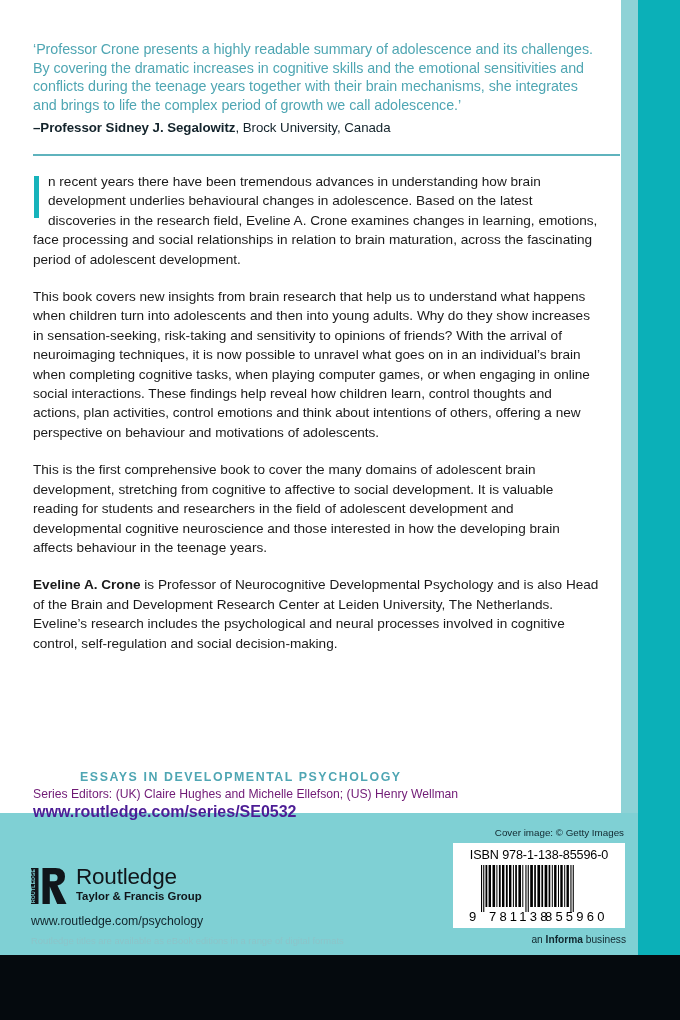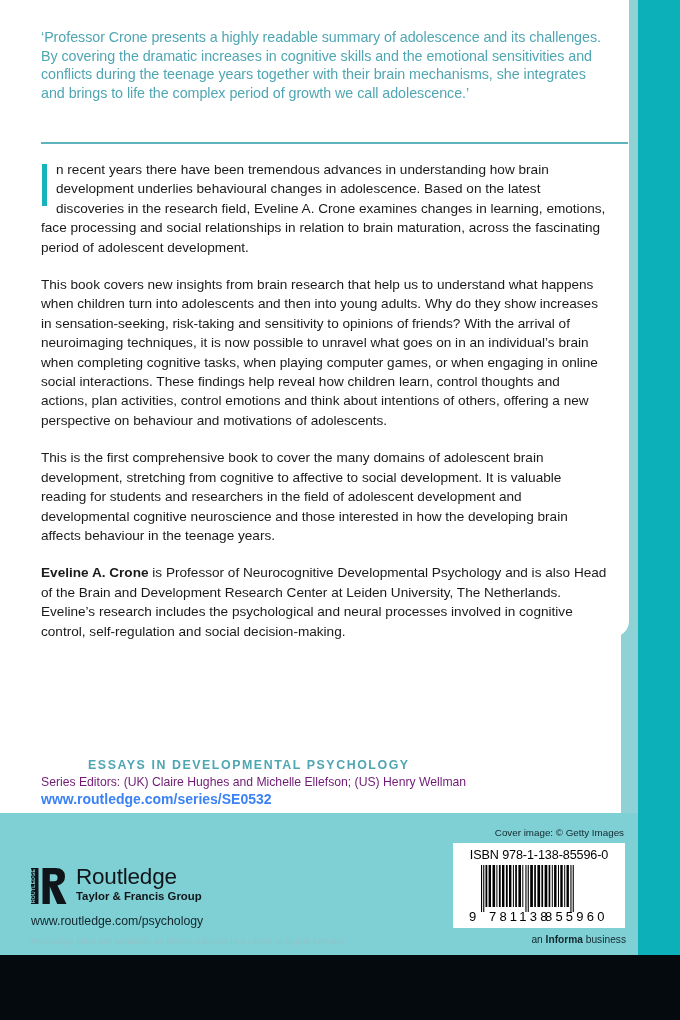--- a/index.html
+++ b/index.html
@@ -36,28 +36,27 @@
     top: 0;
     left: 638px;
     width: 42px;
     height: 955px;
     background: #0bb0b8;
   }
 
   
   .panel {
     position: absolute;
-    top: 0;
+    top: 12px;
     left: 0;
     width: 621px;
     height: 637px;
     background: #ffffff;
     border-bottom-right-radius: 16px;
     z-index: 3;
-    margin-left: 8px;
   }
 
   
   .band {
     position: absolute;
     top: 813px;
     left: 0;
     width: 638px;
     height: 142px;
     background: #7fd0d4;
@@ -146,22 +145,22 @@
     letter-spacing: 1.55px;
     padding-left: 47px;
   }
   .series-editors {
     margin-top: 3px;
     color: #701a75;
     font-size: 12.2px;
   }
   .series-url {
     margin-top: 2px;
-    color: #3b82f6;
-    font-size: 14px;
+    color: #4c1d95;
+    font-size: 16px;
     font-weight: 700;
   }
 
   
   .category {
     position: absolute;
     left: 33px;
     top: 834px;
     color: #11252c;
     font-size: 12.4px;
@@ -269,20 +268,23 @@
 
   <div class="spine-light"></div>
   <div class="spine-dark"></div>
 
   <div class="band"></div>
 
   <div class="panel">
 
     <div class="quote">
       <div>‘Professor Crone presents a highly readable summary of adolescence and its challenges. By covering the dramatic increases in cognitive skills and the emotional sensitivities and conflicts during the teenage years together with their brain mechanisms, she integrates and brings to life the complex period of growth we call adolescence.’</div>
+      <div class="quote-attr">
+        <b>–Professor Sidney J. Segalowitz</b><span>, Brock University, Canada</span>
+      </div>
     </div>
 
     <div class="rule"></div>
 
     <div class="body">
       <p class="dropcap-para">
         <span class="dropcap"></span><span>n recent years there have been tremendous advances in understanding how brain development underlies behavioural changes in adolescence. Based on the latest discoveries in the research field, Eveline A. Crone examines changes in learning, emotions, face processing and social relationships in relation to brain maturation, across the fascinating period of adolescent development.</span>
       </p>
       <p>This book covers new insights from brain research that help us to understand what happens when children turn into adolescents and then into young adults. Why do they show increases in sensation-seeking, risk-taking and sensitivity to opinions of friends? With the arrival of neuroimaging techniques, it is now possible to unravel what goes on in an individual’s brain when completing cognitive tasks, when playing computer games, or when engaging in online social interactions. These findings help reveal how children learn, control thoughts and actions, plan activities, control emotions and think about intentions of others, offering a new perspective on behaviour and motivations of adolescents.</p>
       <p>This is the first comprehensive book to cover the many domains of adolescent brain development, stretching from cognitive to affective to social development. It is valuable reading for students and researchers in the field of adolescent development and developmental cognitive neuroscience and those interested in how the developing brain affects behaviour in the teenage years.</p>

